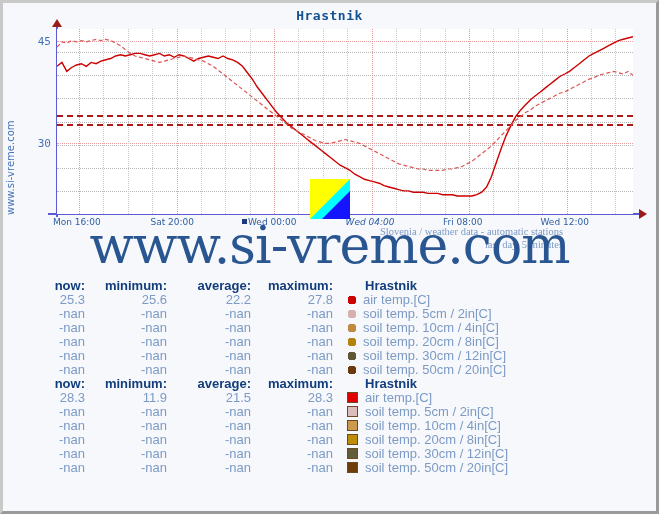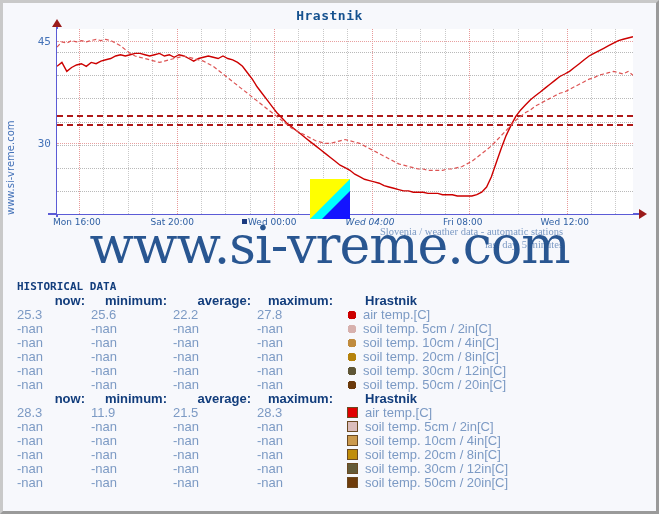--- a/index.html
+++ b/index.html
@@ -183,20 +183,21 @@
     padding: 0 6px 0 0;
     line-height: 14px;
     white-space: nowrap;
   }
   table.datatbl th.namecol {
     text-align: left;
     padding-left: 26px;
   }
   table.datatbl td {
     color: #7c9ac4;
+    text-align: right;
     padding: 0 6px 0 0;
     line-height: 14px;
     white-space: nowrap;
   }
   table.datatbl td.namecell {
     text-align: left;
     padding-left: 8px;
     color: #7c9ac4;
   }
   .col-now    { width: 68px; }
@@ -307,21 +308,20 @@
 
     <div id="foot-notes">
       <div>Slovenia / weather data - automatic stations</div>
       <div>last day, 5 minutes</div>
     </div>
 
     <div id="watermark">www.si-vreme.com</div>
   </div>
 
   <div id="tables">
-      <div class="section-title">HISTORICAL DATA</div>
       <table class="datatbl">
         <thead>
           <tr>
             <th class="col-now">now:</th>
             <th class="col-min">minimum:</th>
             <th class="col-avg">average:</th>
             <th class="col-max">maximum:</th>
             <th class=" namecol">Hrastnik</th>
           </tr>
         </thead>

